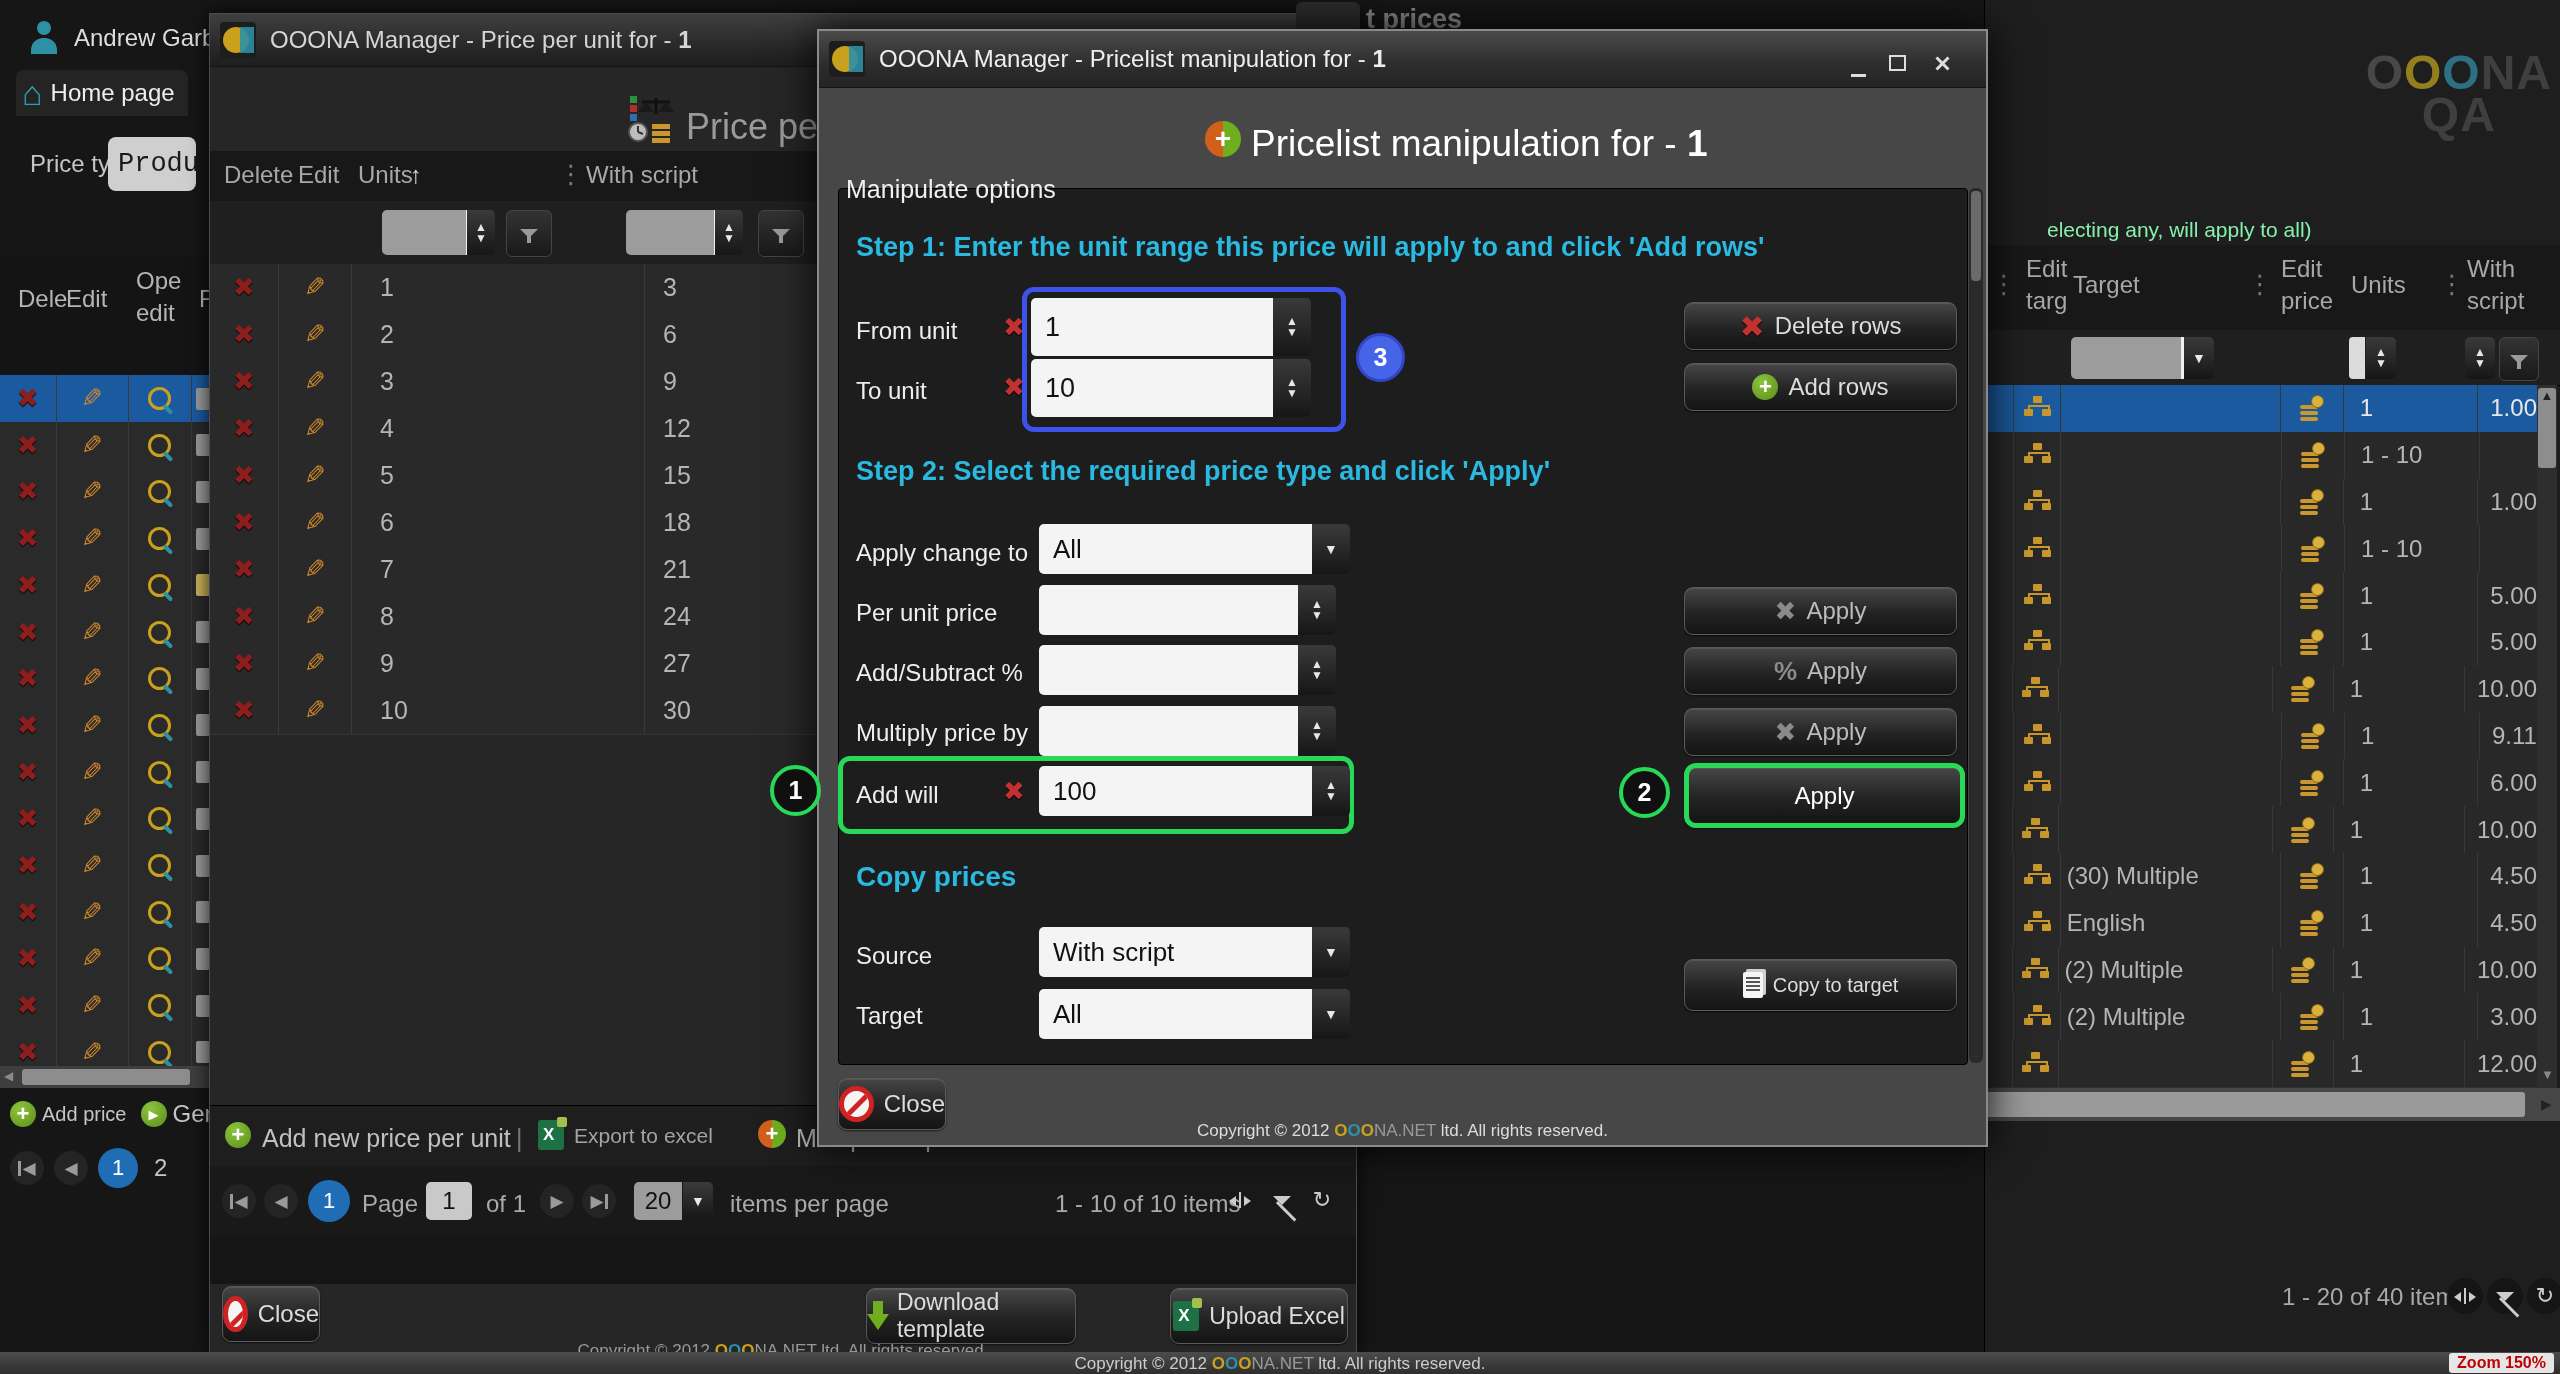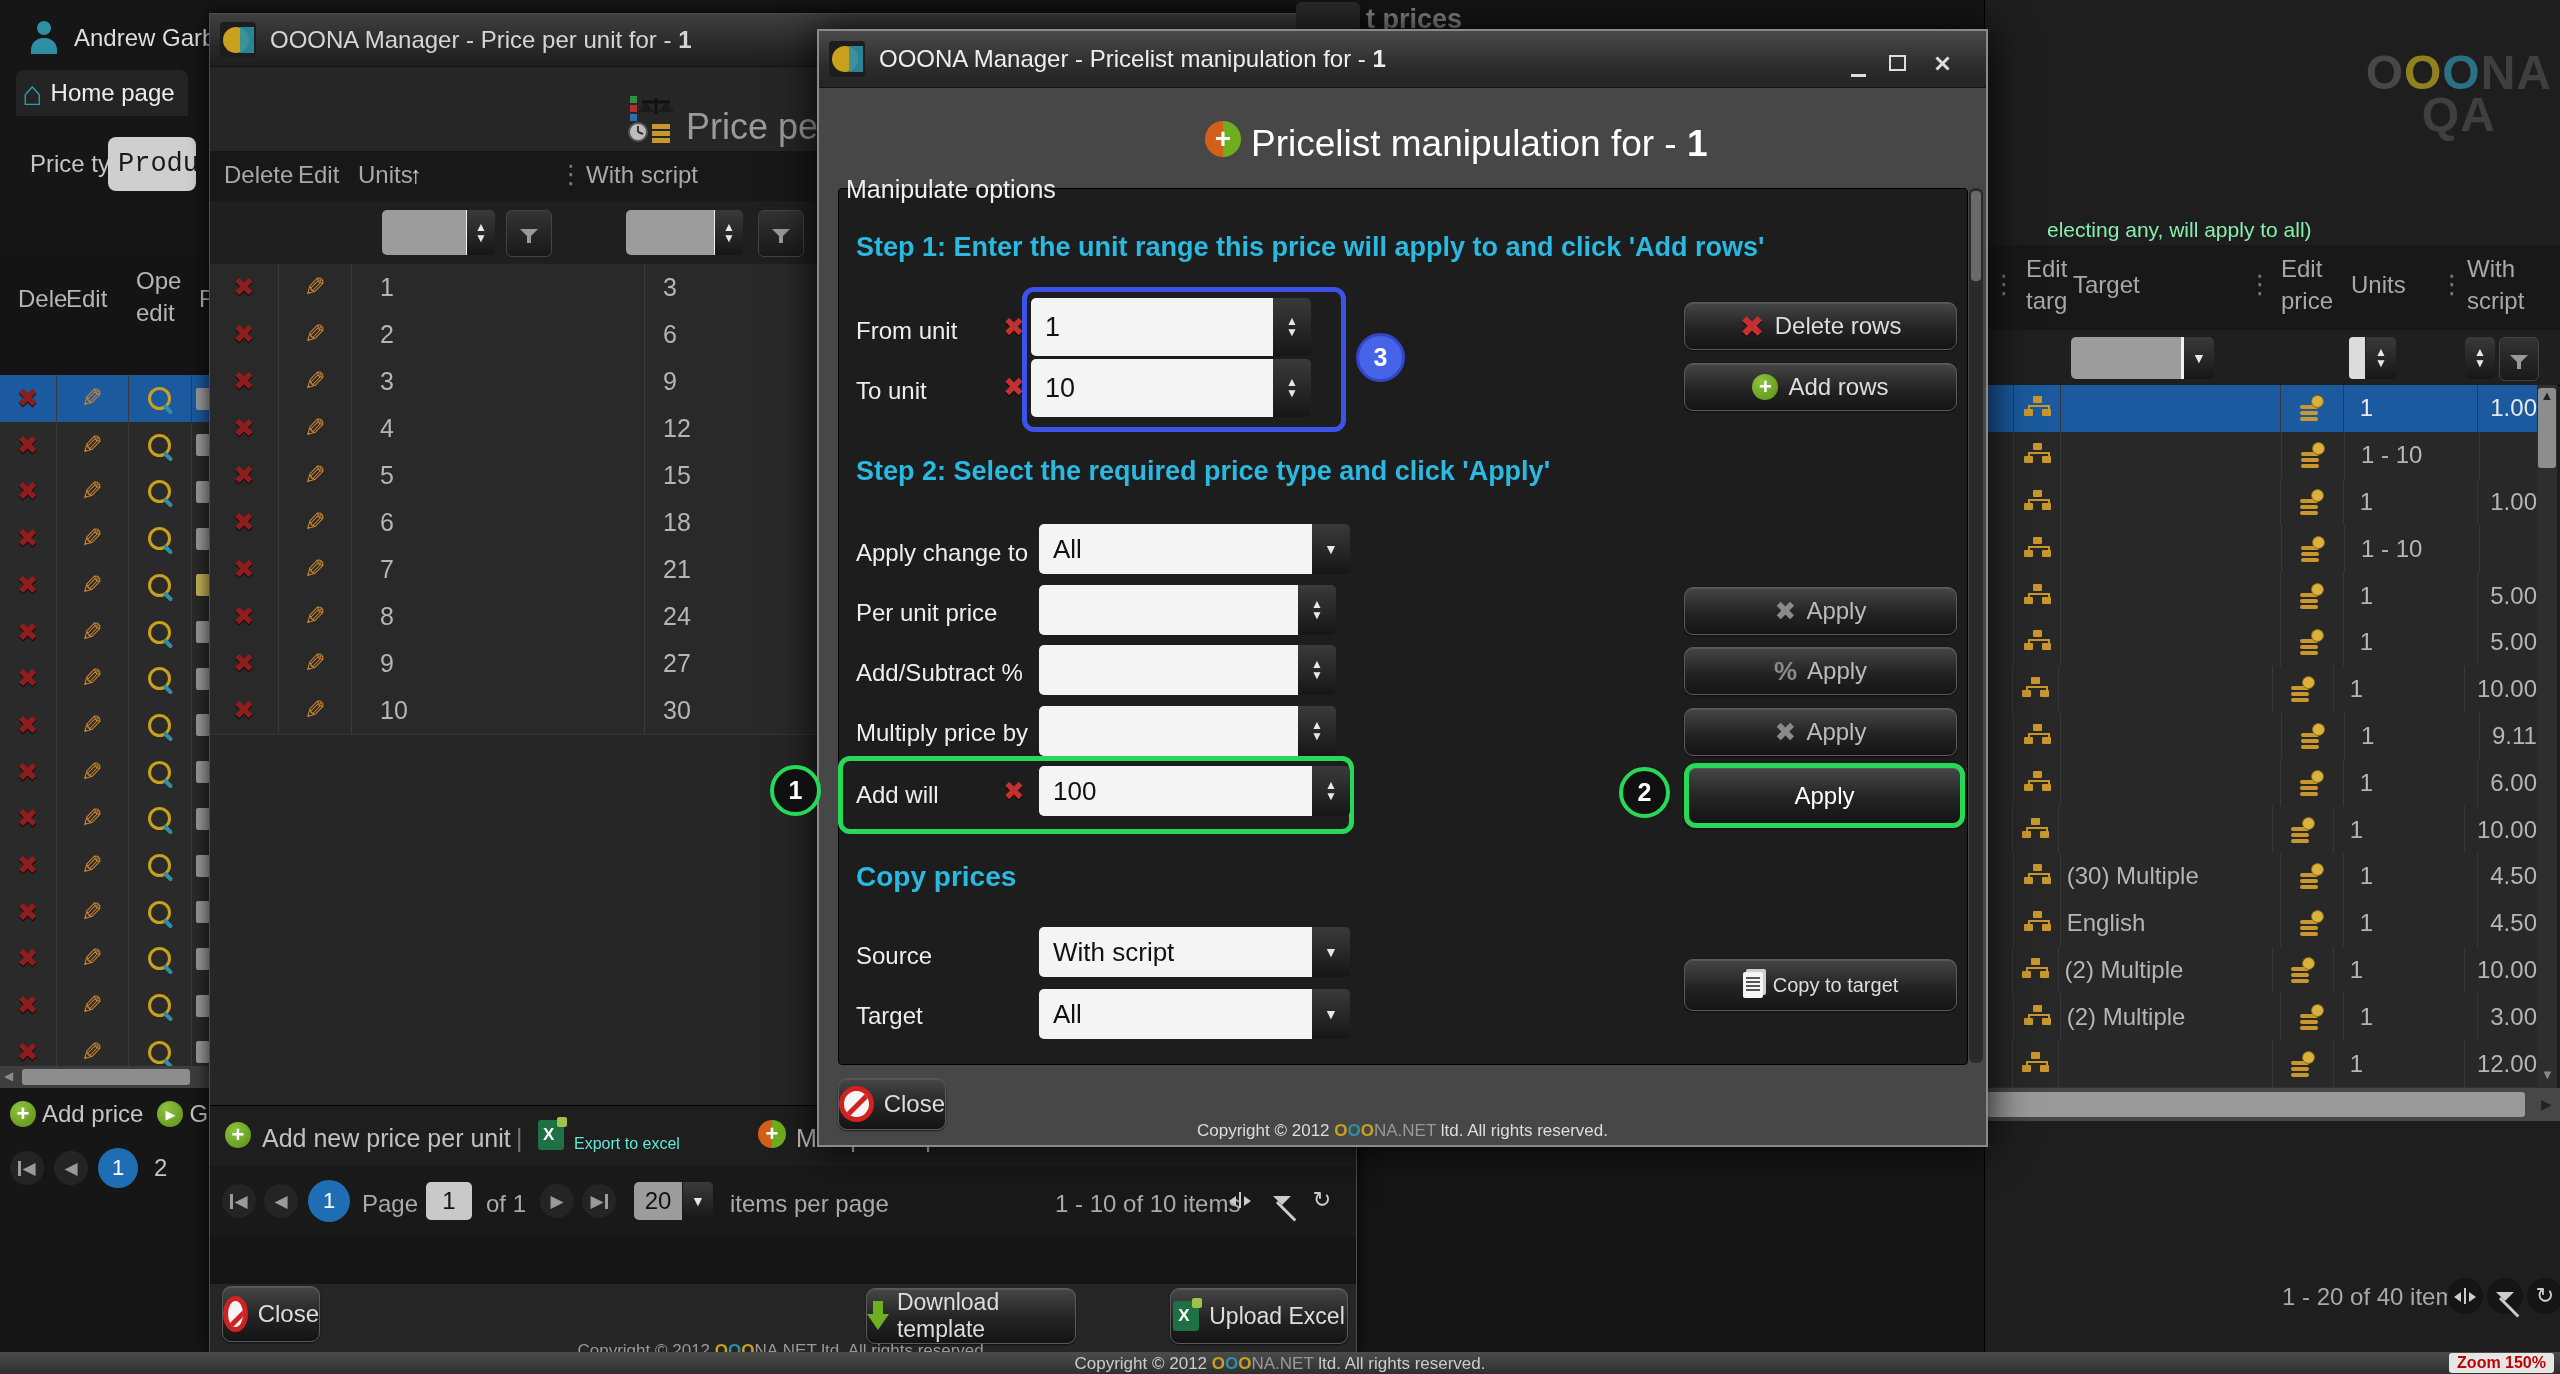--- a/index.html
+++ b/index.html
@@ -363,21 +363,21 @@
       </div>
     </div>
 
   <div class="abs" style="left:0;top:1066px;width:210px;height:22px;background:#3e3e3e;">
     <span class="abs" style="left:4px;top:3px;color:#8a8a8a;font-size:12px;">◀</span>
     <span class="abs" style="left:22px;top:3px;width:168px;height:16px;background:#8d8d8d;border-radius:3px;"></span>
   </div>
 
   <div class="abs flex" style="left:10px;top:1100px;gap:6px;">
     <span class="plus-circle">+</span>
-    <span style="font-size:24px;color:#c5c5c5;">Add price</span>
+    <span style="font-size:20px;color:#c5c5c5;">Add price</span>
     <span class="play-circle" style="margin-left:8px;">▶</span>
     <span style="font-size:24px;color:#c5c5c5;">Gener</span>
   </div>
 
   <div class="abs flex" style="left:10px;top:1148px;gap:10px;">
     <span class="pgbtn">
         <span class="pbar"></span>
         <span>◀</span>
       </span>
     <span class="pgbtn">
@@ -792,21 +792,21 @@
           <span class="cell" style="width:264px;padding-left:28px;font-size:25px;color:#b5b5b5;">10</span>
           <span class="cell" style="flex:1;border-right:none;padding-left:18px;font-size:25px;color:#b5b5b5;">30</span>
         </div>
       </div>
 
     <div class="abs" style="left:0;top:1091px;width:1146px;height:61px;background:#1e1e1e;border-top:1px solid #000;">
       <span class="abs plus-circle" style="left:15px;top:16px;">+</span>
       <span class="abs" style="left:52px;top:18px;font-size:25px;color:#c0c0c0;">Add new price per unit</span>
       <span class="abs" style="left:306px;top:18px;font-size:25px;color:#777;">|</span>
       <span class="abs excel-ic" style="left:328px;top:14px;"></span>
-      <span class="abs" style="left:364px;top:29px;font-size:16px;color:#5eead4;">Export to excel</span>
+      <span class="abs" style="left:364px;top:18px;font-size:21px;color:#a3a3a3;">Export to excel</span>
       <span class="abs split-circle" style="left:548px;top:14px;">+</span>
       <span class="abs" style="left:586px;top:18px;font-size:25px;color:#c0c0c0;">Manipulate price list</span>
     </div>
 
     <div class="abs" style="left:0;top:1152px;width:1146px;height:71px;background:#191919;">
       <span class="abs pgbtn" style="left:12px;top:18px;">
           <span class="pbar"></span>
           <span>◀</span>
         </span>
       <span class="abs pgbtn" style="left:54px;top:18px;">

